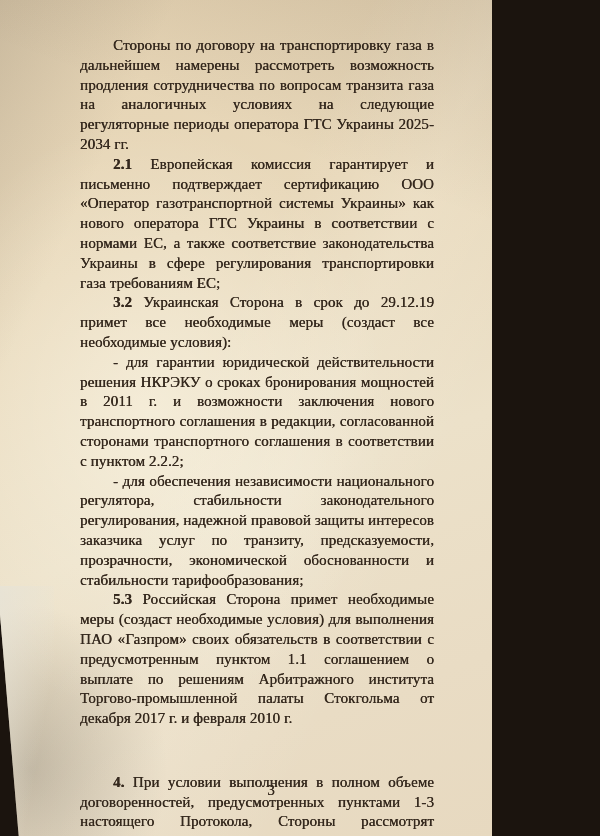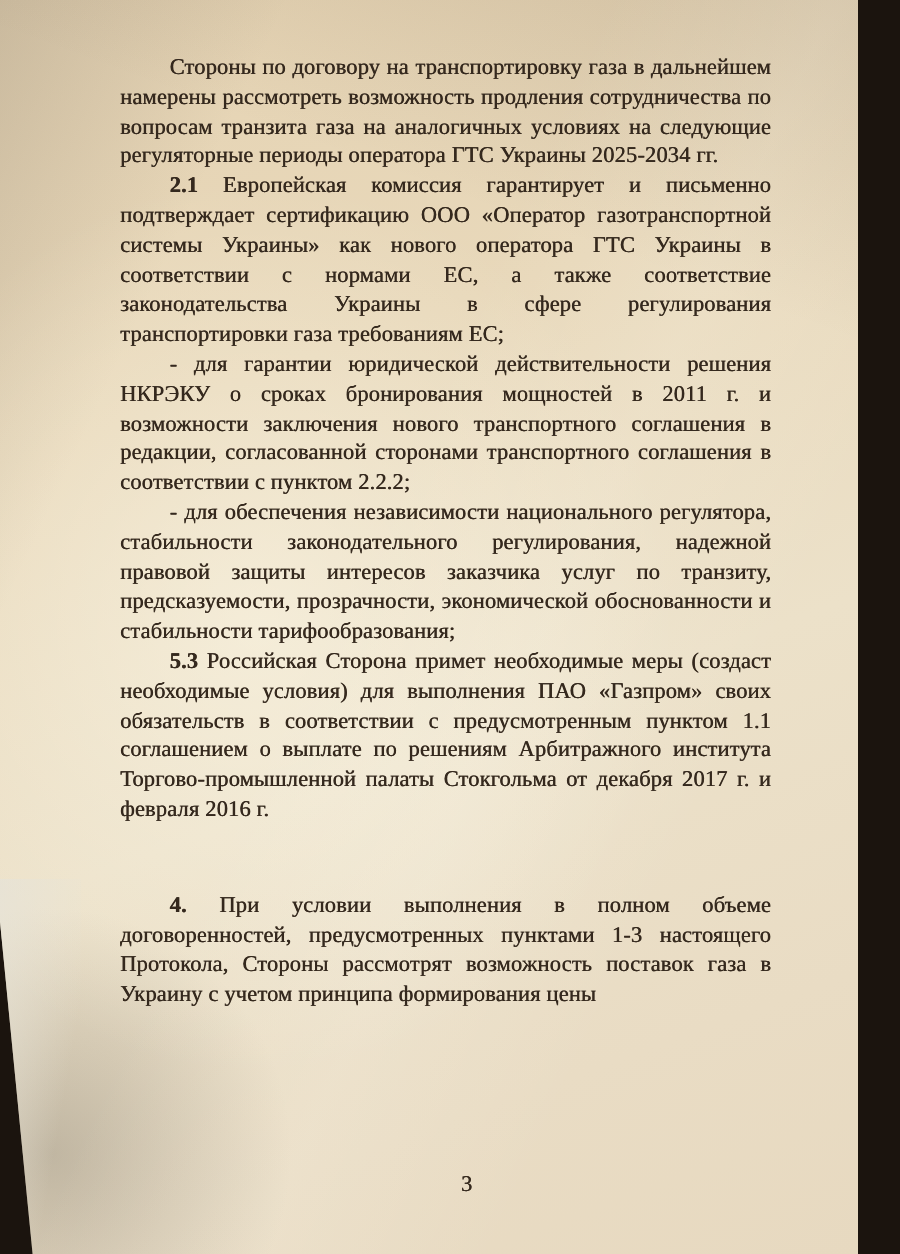--- a/index.html
+++ b/index.html
@@ -7,21 +7,21 @@
     padding: 0;
     width: 600px;
     height: 836px;
     overflow: hidden;
     background: #1b140e;
     font-family: "Liberation Serif", "DejaVu Serif", serif;
   }
   .photo {
     position: absolute;
     inset: 0;
-    width: 572px;
+    width: 492px;
     height: 836px;
   }
   
   .paper {
     position: absolute;
     inset: 0;
     clip-path: polygon(0 0, 100% 0, 100% 100%, 3.8% 100%, 0 73.5%);
     background:
       radial-gradient(75% 55% at 30% 50%, rgba(255, 252, 238, 0.50) 0%, rgba(255, 252, 238, 0) 65%),
       radial-gradient(40% 28% at 6% 92%, rgba(125, 118, 104, 0.38) 0%, rgba(125, 118, 104, 0) 70%),
@@ -90,28 +90,29 @@
     <div class="paper-edge-highlight"></div>
     <div class="light-band"></div>
 
     <div class="doc-text">
 
       <p class="para"><span>Стороны по договору на транспортировку газа в дальнейшем намерены рассмотреть возможность продления сотрудничества по вопросам транзита газа на аналогичных условиях на следующие регуляторные периоды оператора ГТС Украины 2025-2034 гг.</span></p>
 
 
       <p class="para"><span class="b">2.1</span><span> Европейская комиссия гарантирует и письменно подтверждает сертификацию ООО «Оператор газотранспортной системы Украины» как нового оператора ГТС Украины в соответствии с нормами ЕС, а также соответствие законодательства Украины в сфере регулирования транспортировки газа требованиям ЕС;</span></p>
 
+      <p class="para"><span class="b">3.2</span><span> Украинская Сторона в срок до 29.12.19 примет все необходимые меры (создаст все необходимые условия):</span></p>
 
 
 
       <p class="para"><span>- для гарантии юридической действительности решения НКРЭКУ о сроках бронирования мощностей в 2011 г. и возможности заключения нового транспортного соглашения в редакции, согласованной сторонами транспортного соглашения в соответствии с пунктом 2.2.2;</span></p>
 
       <p class="para"><span>- для обеспечения независимости национального регулятора, стабильности законодательного регулирования, надежной правовой защиты интересов заказчика услуг по транзиту, предсказуемости, прозрачности, экономической обоснованности и стабильности тарифообразования;</span></p>
 
-      <p class="para"><span class="b">5.3</span><span> Российская Сторона примет необходимые меры (создаст необходимые условия) для выполнения ПАО «Газпром» своих обязательств в соответствии с предусмотренным пунктом 1.1 соглашением о выплате по решениям Арбитражного института Торгово-промышленной палаты Стокгольма от декабря 2017 г. и февраля 2016 г.</span></p>
+      <p class="para"><span class="b">5.3</span><span> Российская Сторона примет необходимые меры (создаст необходимые условия) для выполнения ПАО «Газпром» своих обязательств в соответствии с предусмотренным пунктом 1.1 соглашением о выплате по решениям Арбитражного института Торгово-промышленной палаты Стокгольма от декабря 2017 г. и февраля 2010 г.</span></p>
 
       <p class="para gap-before"><span class="b">4.</span><span> При условии выполнения в полном объеме договоренностей, предусмотренных пунктами 1-3 настоящего Протокола, Стороны рассмотрят возможность поставок газа в Украину с учетом принципа формирования цены</span></p>
 
     </div>
 
     <div class="page-num">3</div>
   </div>
 </div>
 
 </body></html>

